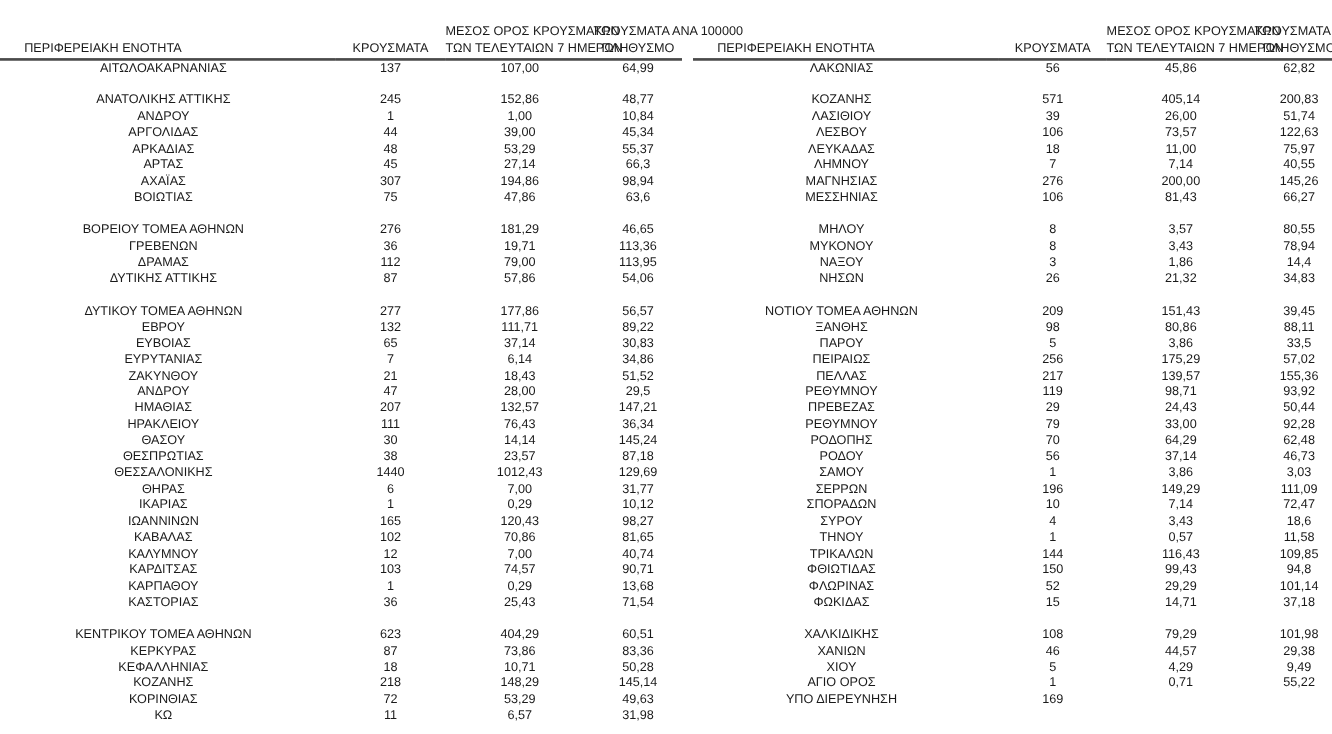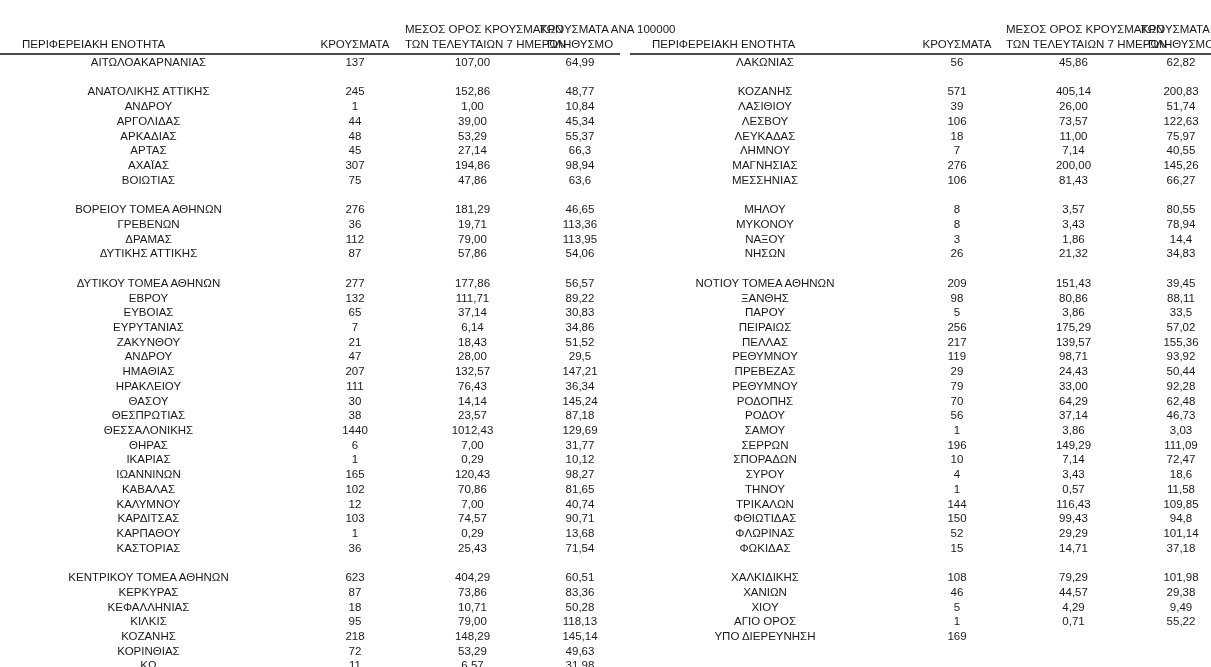--- a/index.html
+++ b/index.html
@@ -345,26 +345,20 @@
             <td>73,86</td>
             <td>83,36</td>
           </tr>
           <tr>
             <td class="name">ΚΕΦΑΛΛΗΝΙΑΣ</td>
             <td>18</td>
             <td>10,71</td>
             <td>50,28</td>
           </tr>
           <tr>
-            <td class="name">ΚΙΛΚΙΣ</td>
-            <td>95</td>
-            <td>79,00</td>
-            <td>118,13</td>
-          </tr>
-          <tr>
             <td class="name">ΚΟΖΑΝΗΣ</td>
             <td>218</td>
             <td>148,29</td>
             <td>145,14</td>
           </tr>
           <tr>
             <td class="name">ΚΟΡΙΝΘΙΑΣ</td>
             <td>72</td>
             <td>53,29</td>
             <td>49,63</td>

